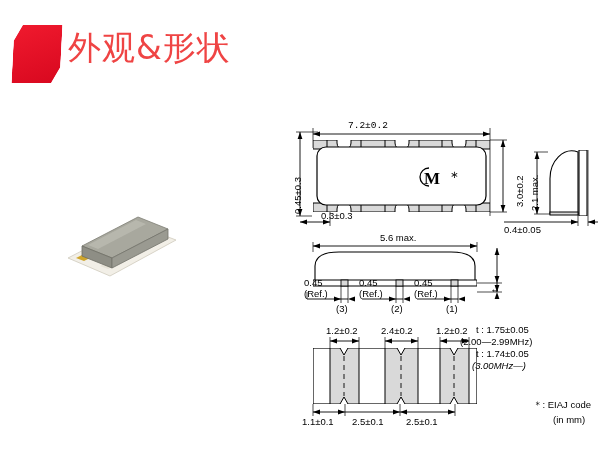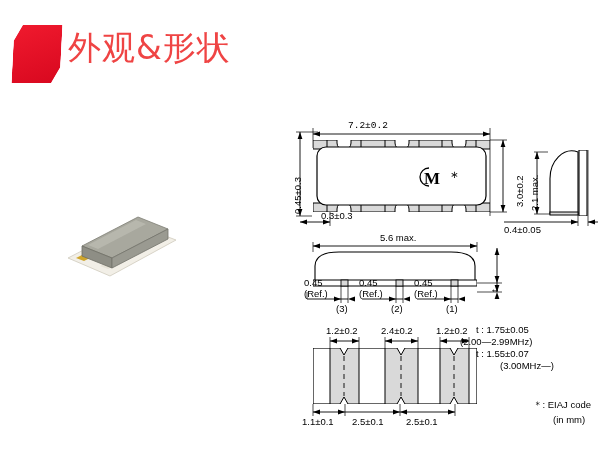--- a/index.html
+++ b/index.html
@@ -302,17 +302,17 @@
     <line x1="141" y1="8" x2="141" y2="48" stroke="#000" stroke-width="0.9" stroke-dasharray="5,4"></line>
   </svg>
 </div>
 
 <div class="abs dim" style="left:302px;top:416px;">1.1±0.1</div>
 <div class="abs dim" style="left:352px;top:416px;">2.5±0.1</div>
 <div class="abs dim" style="left:406px;top:416px;">2.5±0.1</div>
 
 <div class="abs note" style="left:476px;top:324px;text-align:right;">t : 1.75±0.05</div>
 <div class="abs note" style="left:460px;top:336px;">    (2.00—2.99MHz)</div>
-<div class="abs note" style="left:476px;top:348px;">t : 1.55±0.07</div>
-<div class="abs note" style="left:500px;top:360px;">    (3.00MHz—)</div>
+<div class="abs note" style="left:476px;top:348px;">t : 1.74±0.05</div>
+<div class="abs note" style="left:472px;top:360px;font-style:italic;">    (3.00MHz—)</div>
 
 <div class="abs note" style="left:533px;top:399px;">＊: EIAJ code</div>
 <div class="abs note" style="left:553px;top:414px;">(in mm)</div>
 
 </body></html>

